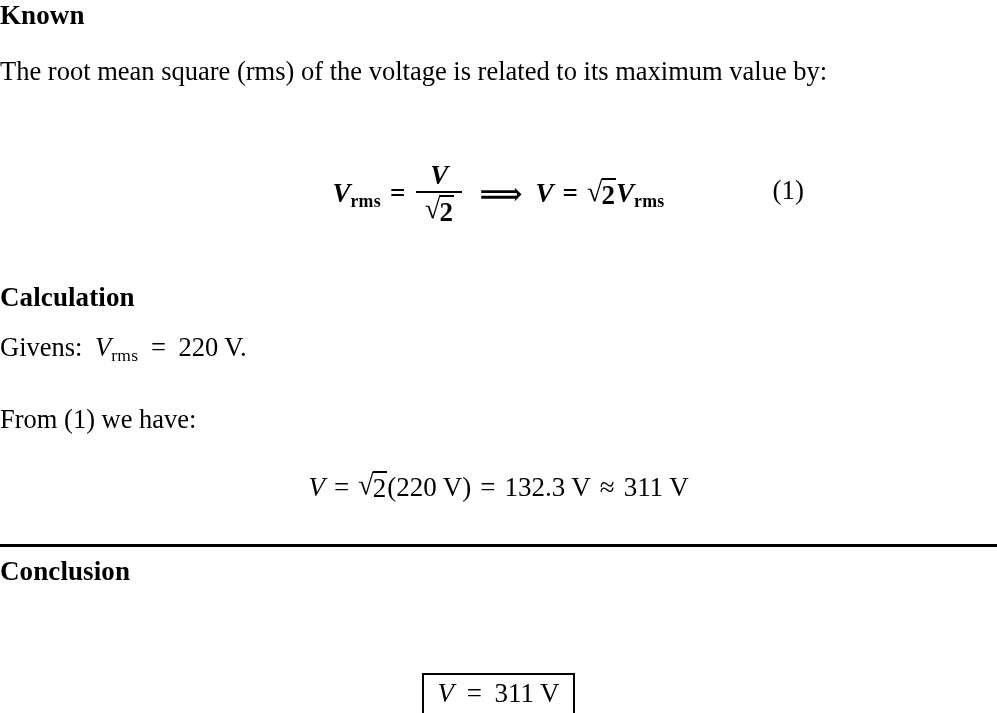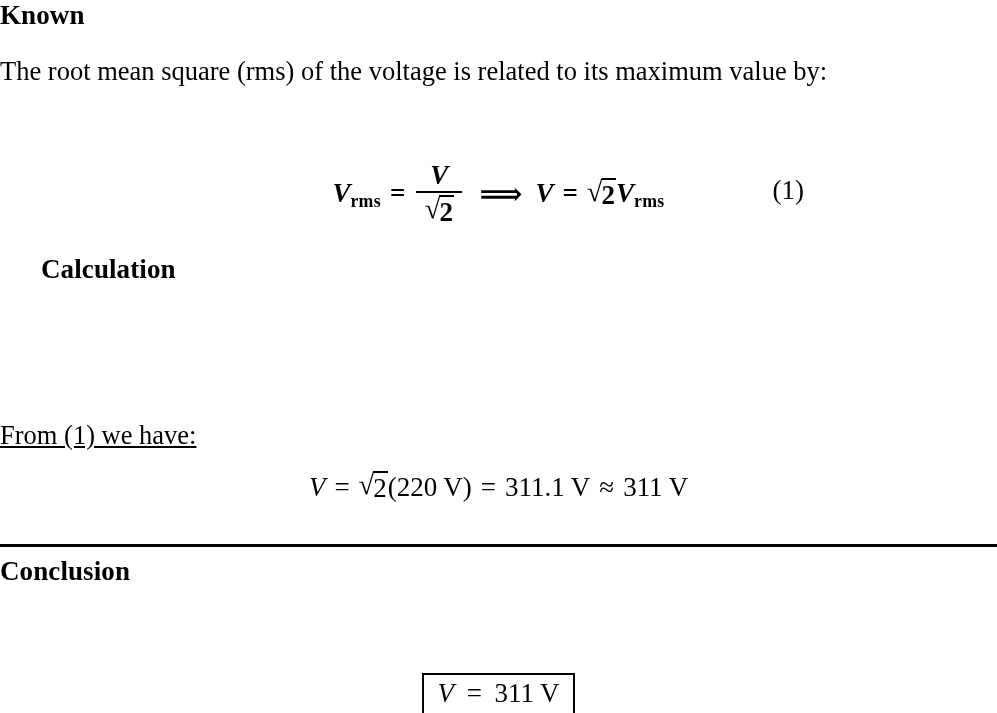--- a/index.html
+++ b/index.html
@@ -194,40 +194,46 @@
       <span class="op">=</span>
       <span class="sqrt">
         <span class="radical">√</span>
           <span class="radicand">2</span>
       </span>
       <span class="mathvar"><span>V</span><sub class="rms">rms</sub></span>
     </span>
   </div>
   <div class="eq-number" style="top:175px;">(1)</div>
 
-  <div class="heading" style="top:256px;padding-left:41px;">Calculation</div>
-
-
-  <div class="para" style="top:416px; white-space:nowrap;text-decoration:underline;">From (1) we have:</div>
+  <div class="heading" style="top:284px;">Calculation</div>
+
+  <div class="para" style="top:328px; white-space:nowrap;">
+    <span>Givens:</span><span class="thinspace"></span>
+    <span class="mathvar"><span>V</span><sub class="rms">rms</sub></span>
+    <span class="op-tight">=</span>
+    <span>220</span><span class="thinspace"></span><span>V</span><span>.</span>
+  </div>
+
+  <div class="para" style="top:400px; white-space:nowrap;">From (1) we have:</div>
 
   <div class="display-eq" style="top:466px; height:42px;">
     <span class="eq-inner">
       <span class="mathvar">V</span>
       <span class="op">=</span>
       <span class="sqrt">
         <span class="radical">√</span>
           <span class="radicand">2</span>
       </span>
       <span>(</span>
         <span>220</span>
         <span class="thinspace"></span>
         <span>V</span>
         <span>)</span>
       <span class="op">=</span>
-      <span>311.1</span>
+      <span>132.3</span>
         <span class="thinspace"></span>
         <span>V</span>
       <span class="op">≈</span>
       <span>311</span>
         <span class="thinspace"></span>
         <span>V</span>
     </span>
   </div>
 
   <div class="hrule" style="top:544px;"></div>

